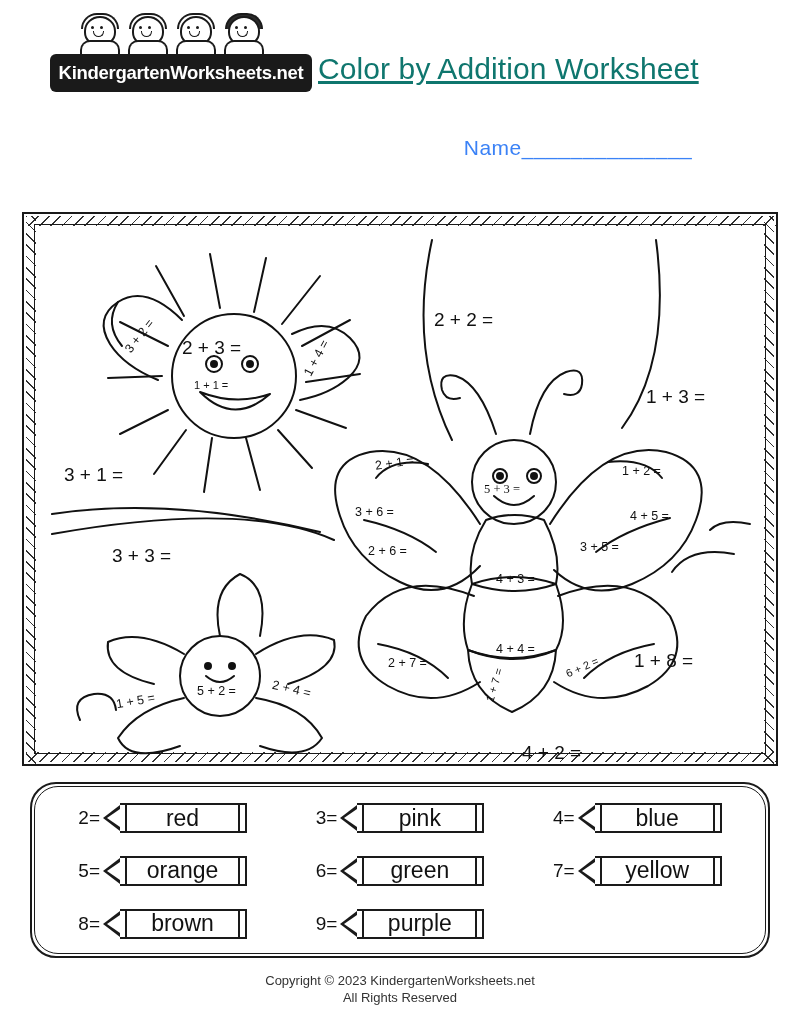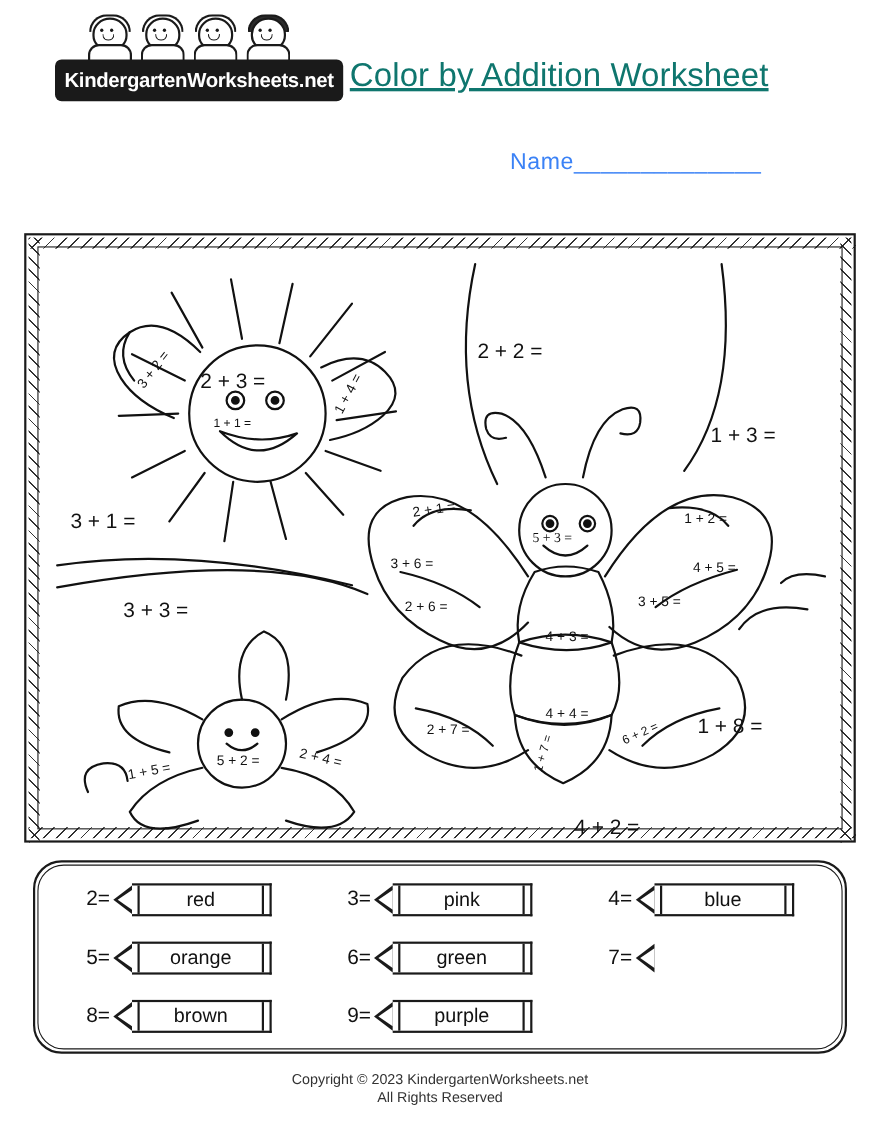--- a/index.html
+++ b/index.html
@@ -148,21 +148,21 @@
     display:flex;align-items:center;justify-content:center;
     box-sizing:border-box;position:relative;
   }
   .crayon .band{
     position:absolute;left:0;top:0;bottom:0;width:5px;border-right:2px solid #1a1a1a;
   }
   .crayon .band2{
     position:absolute;right:0;top:0;bottom:0;width:5px;border-left:2px solid #1a1a1a;
   }
   .crayon .color-label{
-    font-size:18px;color:#111;
+    font-size:23px;color:#111;
   }
   
   .footer{
     position:absolute;left:0;top:972px;width:800px;text-align:center;
     font-size:13px;color:#333;line-height:17px;
   }
 </style>
 </head>
 <body>
 
@@ -412,20 +412,25 @@
       </span>
     </span>
   </div>
 
   <div class="legend-cell">
     <span class="legend-num">7=</span>
     <span class="crayon">
       <span class="tip">
           <span class="tip-in"></span>
         </span>
+      <span class="barrel">
+          <span class="band"></span>
+          <span class="band2"></span>
+        <span class="color-label">yellow</span>
+      </span>
     </span>
   </div>
 
   <div class="legend-cell">
     <span class="legend-num">8=</span>
     <span class="crayon">
       <span class="tip">
           <span class="tip-in"></span>
         </span>
       <span class="barrel">

